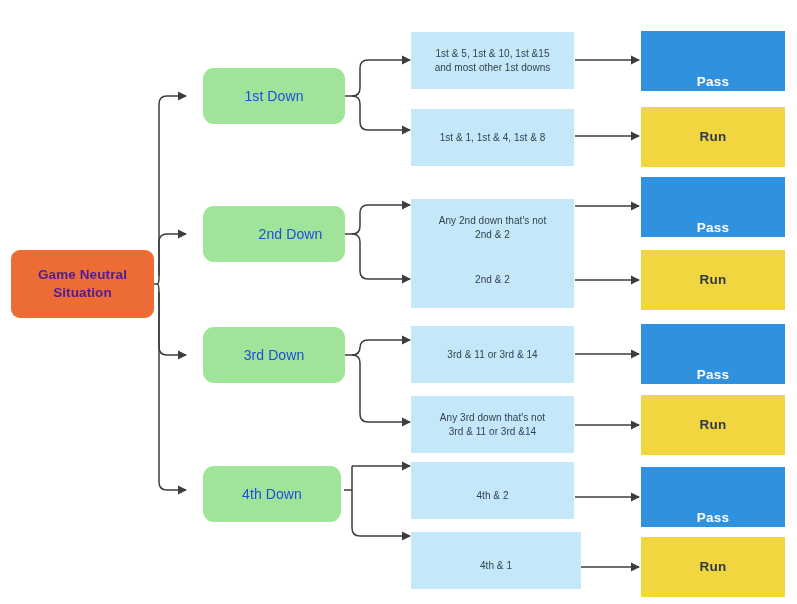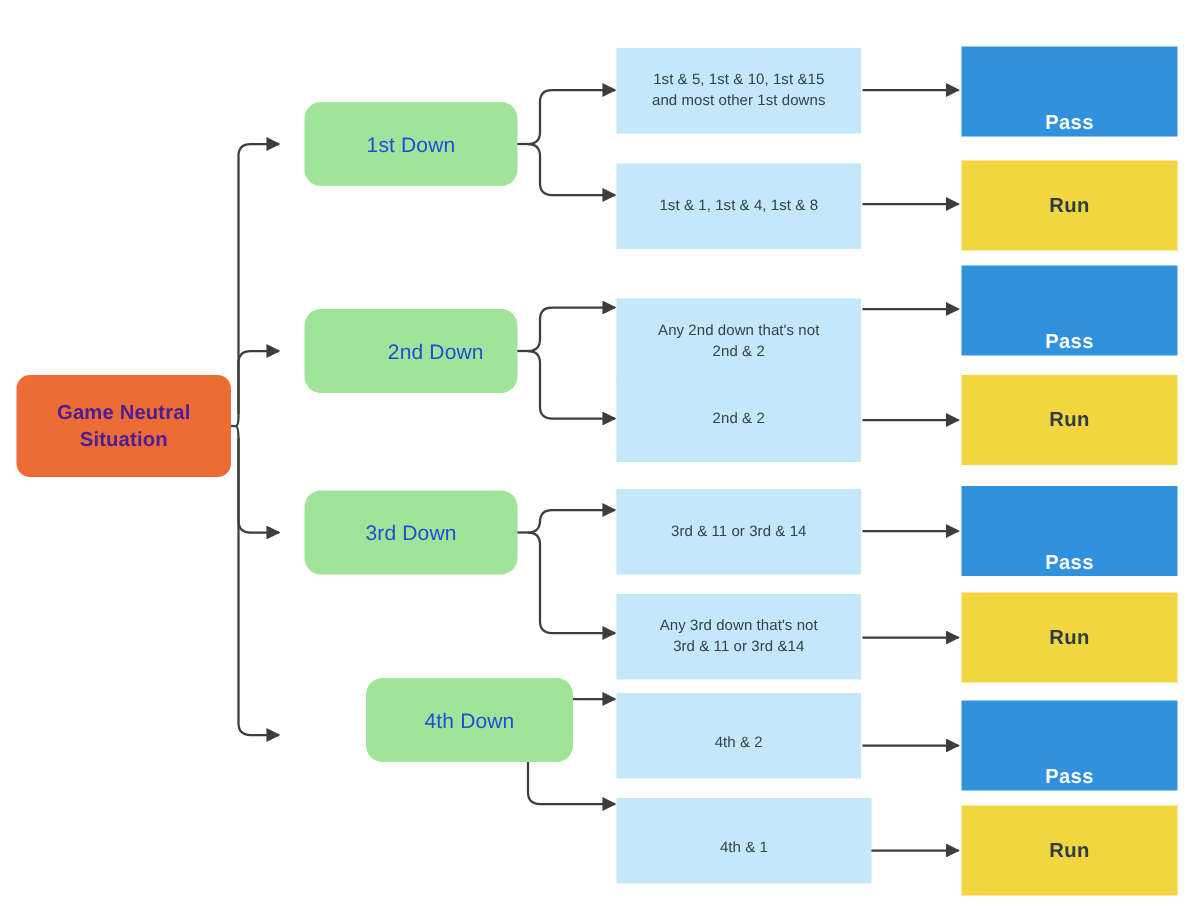--- a/index.html
+++ b/index.html
@@ -140,21 +140,21 @@
 
   <div class="node node-down" style="left:203px; top:68px; width:142px; height:56px;">
     <span>1st Down</span>
   </div>
   <div class="node node-down" style="left:203px; top:206px; width:142px; height:56px;padding-left:33px;">
     <span>2nd Down</span>
   </div>
   <div class="node node-down" style="left:203px; top:327px; width:142px; height:56px;">
     <span>3rd Down</span>
   </div>
-  <div class="node node-down" style="left:203px; top:452px; width:138px; height:56px;margin-left:41px;">
+  <div class="node node-down" style="left:203px; top:466px; width:138px; height:56px;">
     <span>4th Down</span>
   </div>
 
   <div class="node node-cond" style="left:411px; top:32px; width:163px; height:57px;">
     <div>
       <div>1st &amp; 5, 1st &amp; 10, 1st &amp;15</div>
       <div>and most other 1st downs</div>
     </div>
   </div>
 

